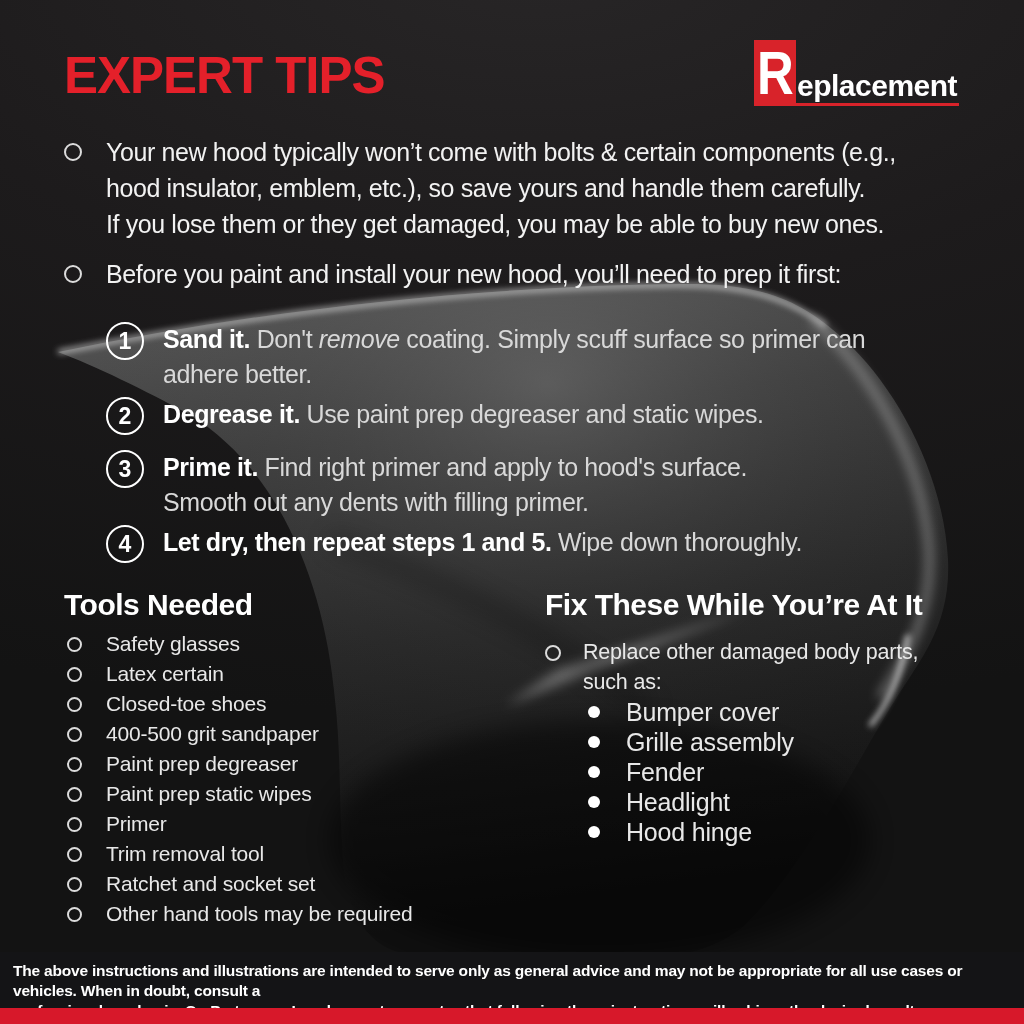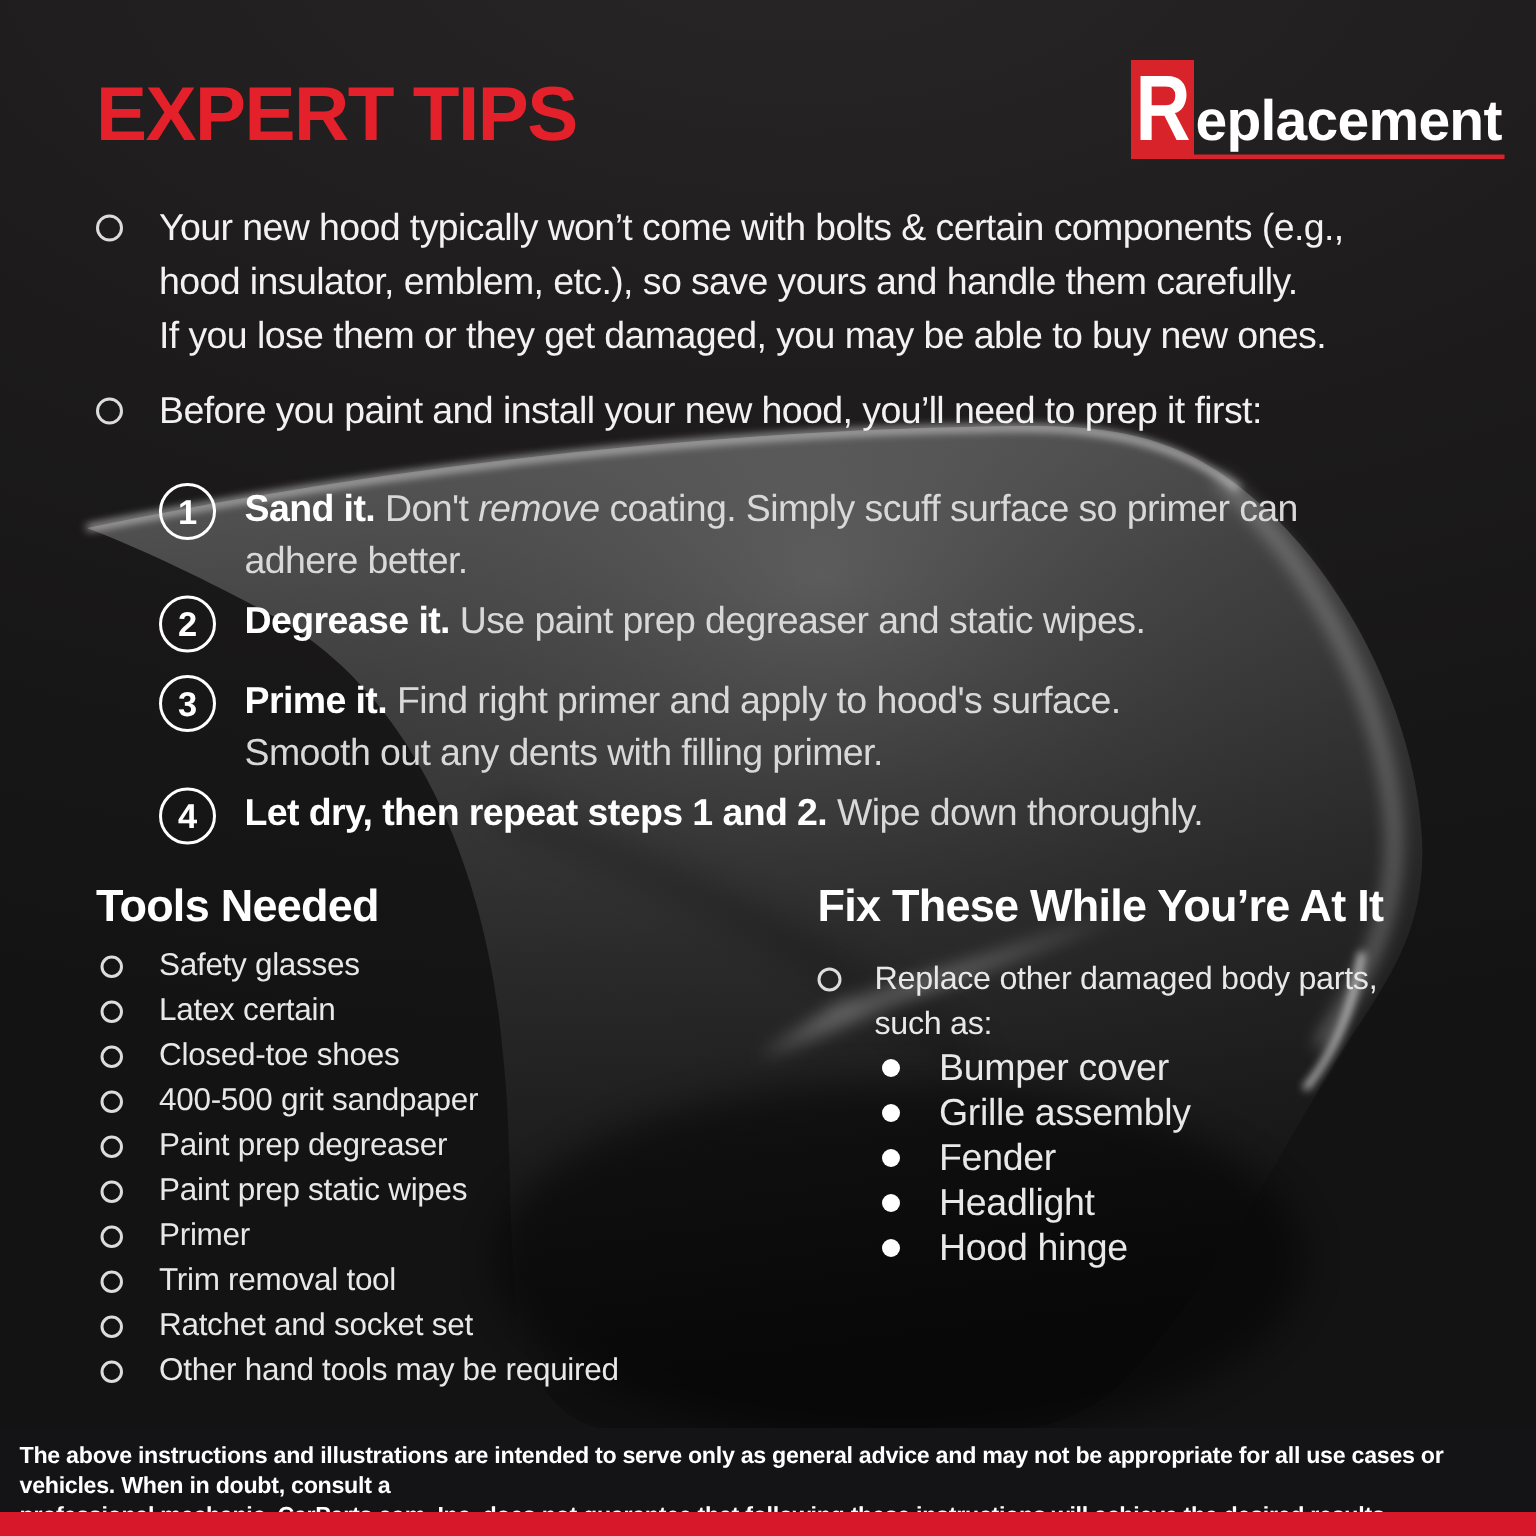--- a/index.html
+++ b/index.html
@@ -16,21 +16,21 @@
     position:absolute;left:64px;top:50px;
     font-size:51px;font-weight:800;letter-spacing:-1px;color:#e4202a;line-height:1;
   }
   .brand{position:absolute;left:754px;top:40px;height:66px;display:flex;align-items:flex-end;}
   .brand-box{
     width:42px;height:66px;background:#d8232a;color:#ffffff;flex:none;
     display:flex;align-items:center;justify-content:center;
   }
   .brand-box span{font-size:62px;font-weight:800;line-height:1;transform:scaleX(.82);}
   .brand-rest{
-    font-size:38px;font-weight:700;letter-spacing:-.5px;color:#ffffff;line-height:.78;
+    font-size:30px;font-weight:700;letter-spacing:-.5px;color:#ffffff;line-height:.78;
     border-bottom:3px solid #d8232a;padding:0 2px 6px 1px;text-align:center;
   }
 
   
   .bullet{position:absolute;left:64px;display:flex;gap:24px;}
   .bullet-1{top:134px;}
   .bullet-2{top:256px;}
   .ring{width:14px;height:14px;border:2.5px solid #dcdcdc;border-radius:50%;flex:none;margin-top:9px;}
   .bullet .btext{font-size:25px;line-height:36px;letter-spacing:-.4px;color:#f2f2f2;}
 
@@ -156,21 +156,21 @@
     <div class="step s3">
       <span class="badge">3</span>
       <div class="stext">
         <div><b>Prime it.</b><span> Find right primer and apply to hood's surface.</span></div>
         <div>Smooth out any dents with filling primer.</div>
       </div>
     </div>
     <div class="step s4">
       <span class="badge">4</span>
       <div class="stext">
-        <div><b>Let dry, then repeat steps 1 and 2.</b><span> Wipe down thoroughly.</span></div>
+        <div><b>Let dry, then repeat steps 1 and 5.</b><span> Wipe down thoroughly.</span></div>
       </div>
     </div>
   </div>
 
   <div class="tools">
     <div class="col-heading">Tools Needed</div>
     <div class="list">
       <div class="t-item">
           <span class="sring"></span>
           <span>Safety glasses</span>

